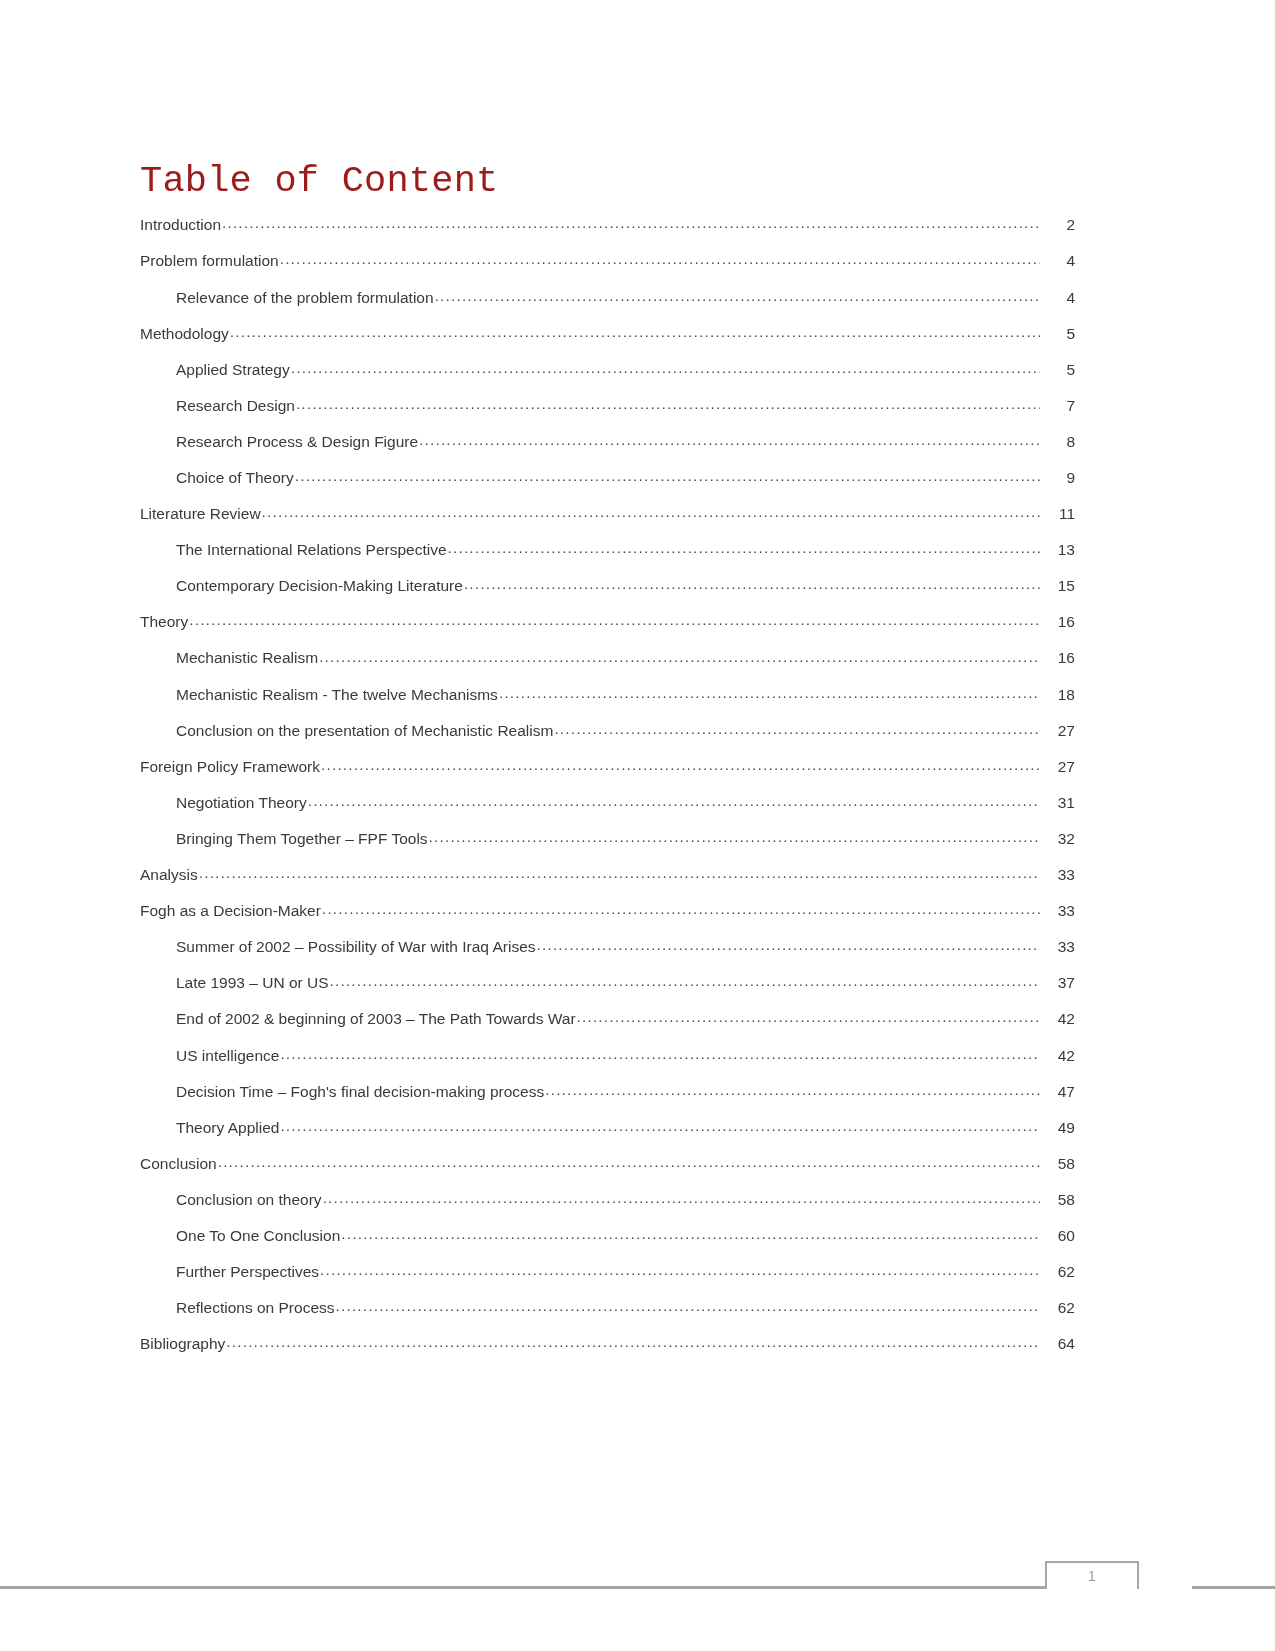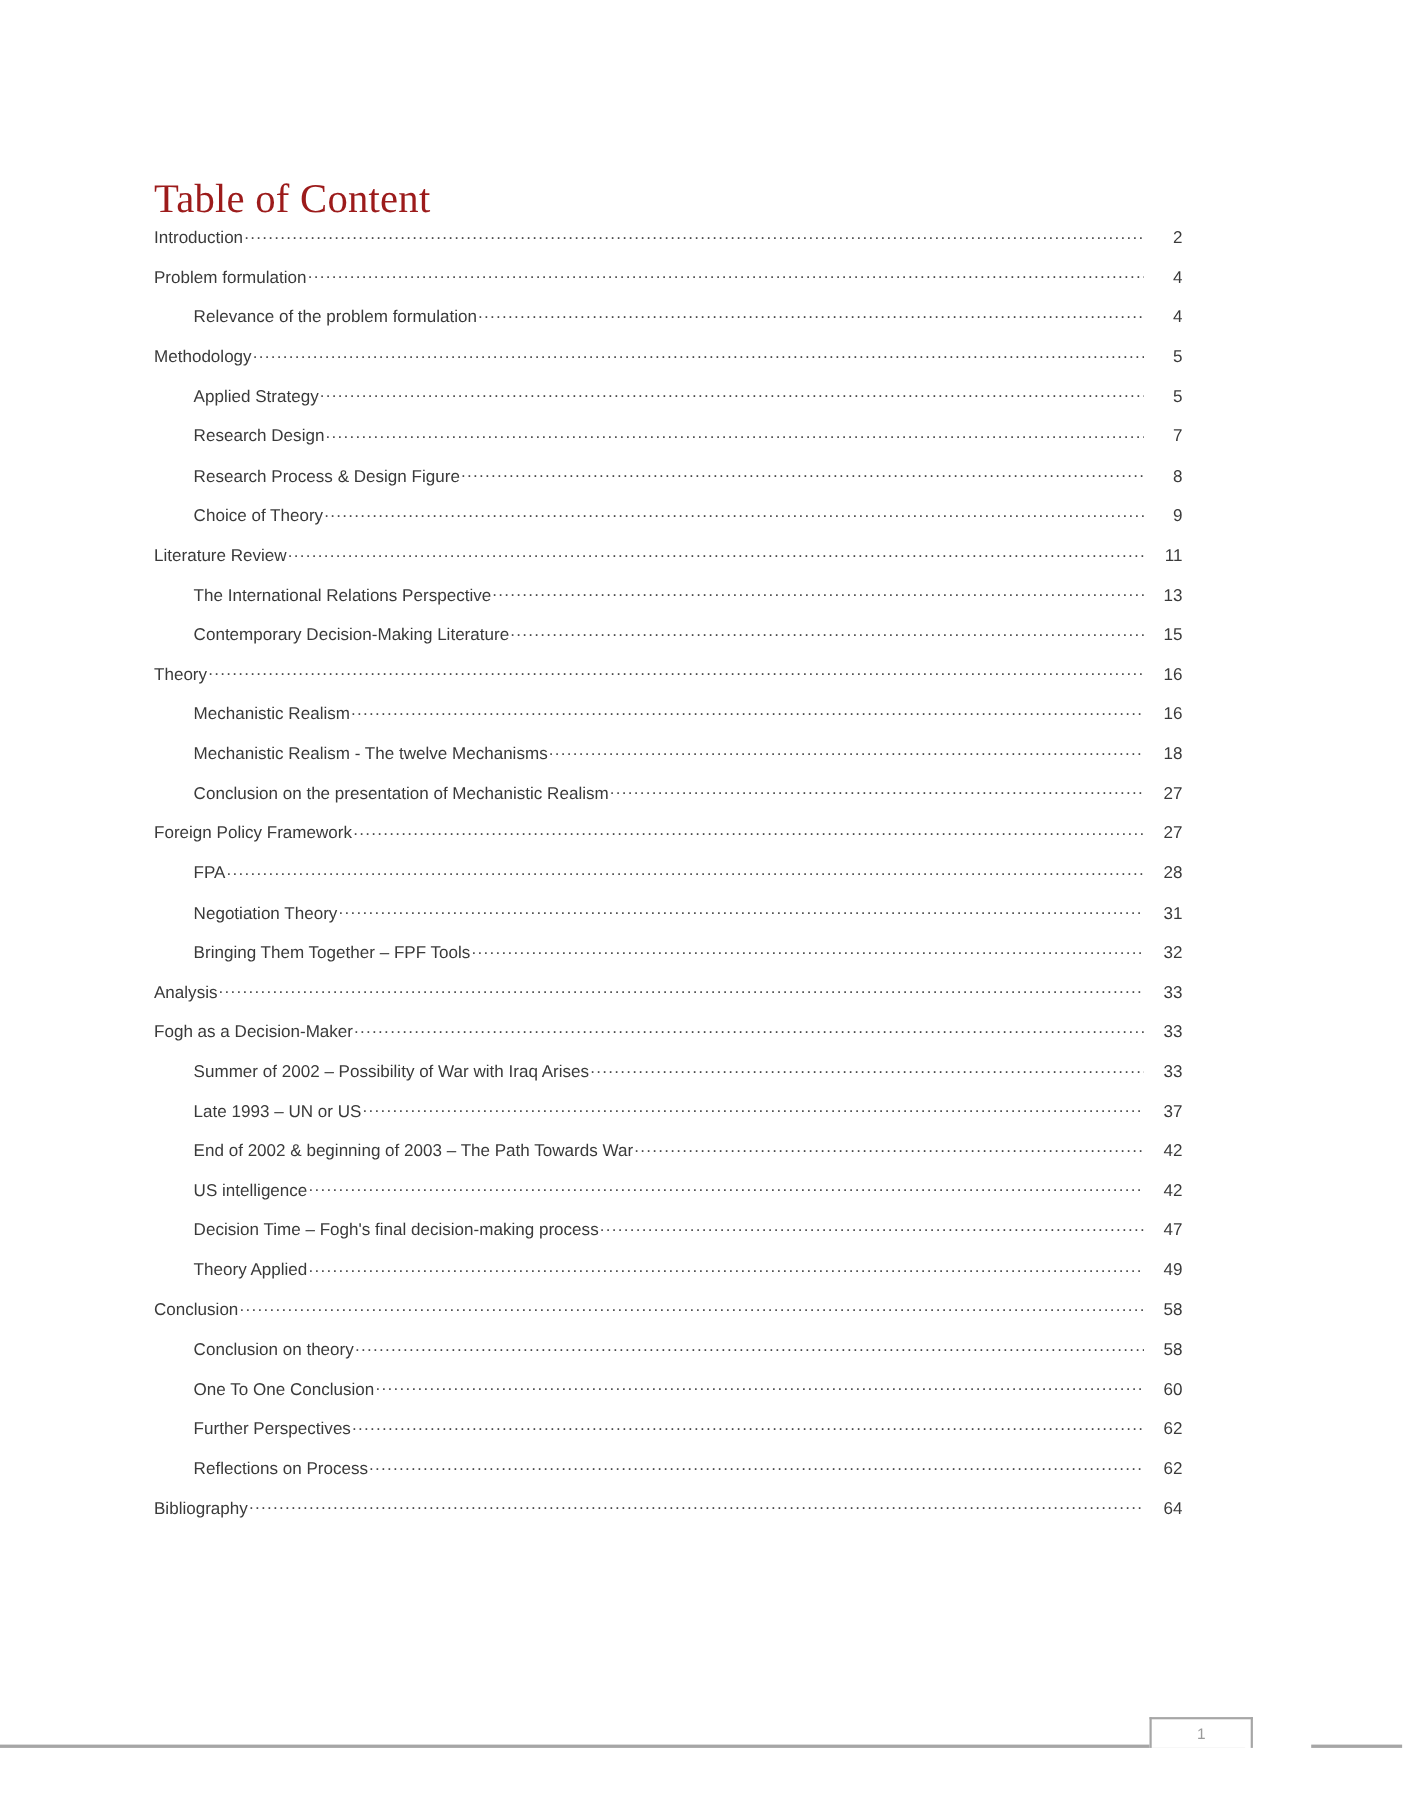--- a/index.html
+++ b/index.html
@@ -33,32 +33,32 @@
     width: 935px;
   }
 
   .toc-title {
     font-size: 37px;
     line-height: 1.08;
     font-weight: 400;
     color: #9C1B1B;
     letter-spacing: 0.2px;
     margin: 0 0 6px 0;
-    font-family: Liberation Serif, serif;
+    font-family: Liberation Mono, monospace;
   }
 
   .toc-list {
     margin: 0;
     padding: 0;
     list-style: none;
   }
 
   .toc-entry {
     display: flex;
-    align-items: flex-start;
+    align-items: center;
     font-size: 15.5px;
     line-height: 1.18;
     color: #3a3a3a;
     height: 36.1px;
     white-space: nowrap;
   }
 
   .toc-entry.level-2 {
     padding-left: 36px;
   }
@@ -226,25 +226,20 @@
           <span class="entry-text">Conclusion on the presentation of Mechanistic Realism</span>
           <span class="leader"></span>
           <span class="page-num">27</span>
         </li>
         <li class="toc-entry level-1">
           <span class="entry-text">Foreign Policy Framework</span>
           <span class="leader"></span>
           <span class="page-num">27</span>
         </li>
         <li class="toc-entry level-2">
-          <span class="entry-text">FPA</span>
-          <span class="leader"></span>
-          <span class="page-num">28</span>
-        </li>
-        <li class="toc-entry level-2">
           <span class="entry-text">Negotiation Theory</span>
           <span class="leader"></span>
           <span class="page-num">31</span>
         </li>
         <li class="toc-entry level-2">
           <span class="entry-text">Bringing Them Together – FPF Tools</span>
           <span class="leader"></span>
           <span class="page-num">32</span>
         </li>
         <li class="toc-entry level-1">

